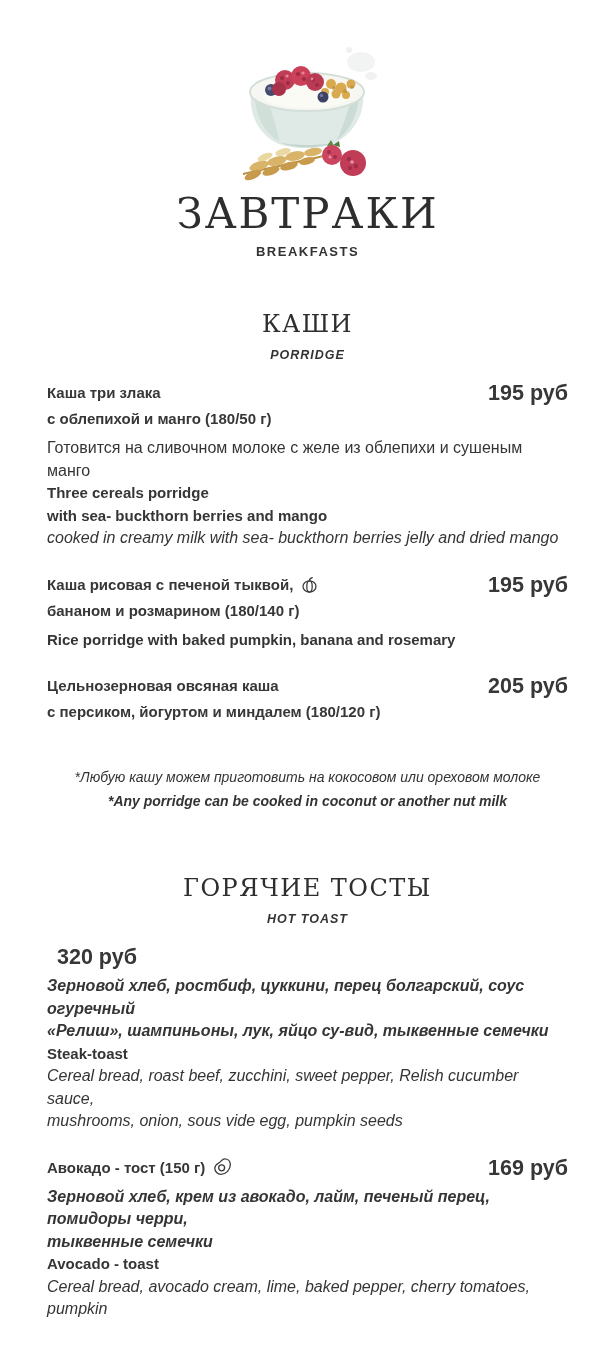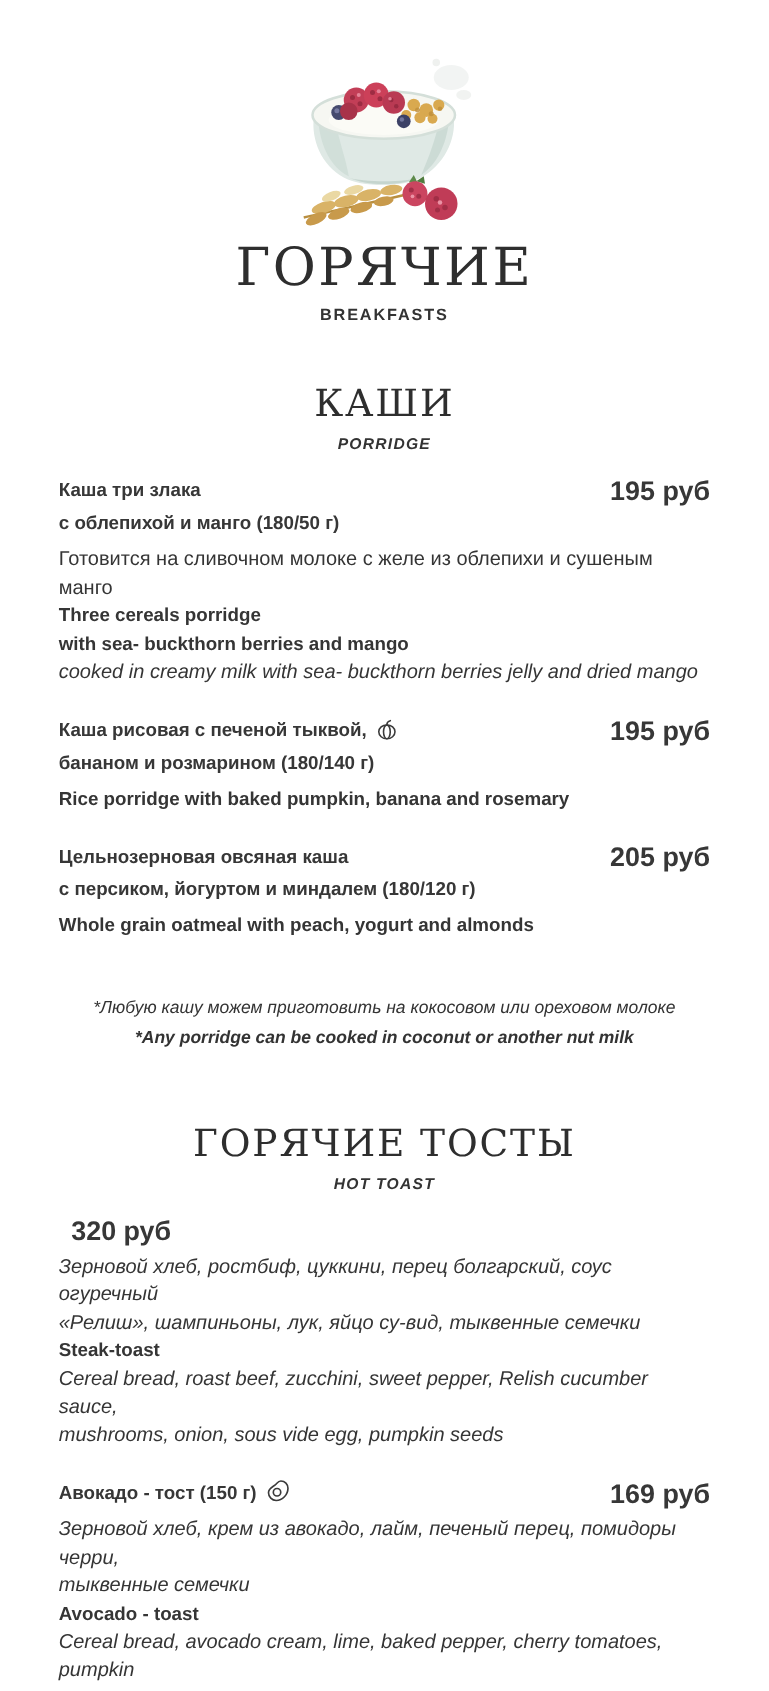--- a/index.html
+++ b/index.html
@@ -36,21 +36,21 @@
     font-weight: 700;
     letter-spacing: 1.5px;
     color: #333;
     margin-top: 4px;
   }
   .section { margin-top: 46px; }
   .section-2 { margin-top: 56px; }
   .section-title {
     text-align: center;
     font-family: "DejaVu Serif", serif;
-    font-size: 30px;
+    font-size: 24px;
     letter-spacing: 1.5px;
     color: #2e2e2e;
     line-height: 38px;
   }
   .section-subtitle {
     text-align: center;
     font-size: 12.5px;
     font-weight: 700;
     letter-spacing: 1px;
     color: #333;
@@ -82,21 +82,21 @@
   }
   .name-line .inline-icon {
     display: inline-block;
     vertical-align: -4px;
     margin-left: 7px;
     line-height: 0;
   }
   .item-desc { margin-top: 5px; }
   .line { line-height: 22.5px; }
   .line.ru    { font-size: 16px; font-weight: 400; font-style: normal; }
-  .line.ru-it { font-size: 16px; font-weight: 400; font-style: italic; }
+  .line.ru-it { font-size: 16px; font-weight: 700; font-style: italic; }
   .line.en-b  { font-size: 15px; font-weight: 700; font-style: normal; }
   .line.en-it { font-size: 16px; font-weight: 400; font-style: italic; }
   .note {
     margin-top: 40px;
     text-align: center;
     font-style: italic;
     font-size: 14px;
     line-height: 24px;
     color: #333;
   }
@@ -193,21 +193,21 @@
             <circle cx="131" cy="126" r="2"></circle>
         </g>
         <g fill="#ef9cae" opacity="0.9">
           <circle cx="111" cy="115" r="1.5"></circle>
             <circle cx="133" cy="120" r="1.8"></circle>
         </g>
       </g>
     </svg>
   </div>
 
-  <div class="page-title">ГОРЯЧИЕ</div>
+  <div class="page-title">ЗАВТРАКИ</div>
   <div class="page-subtitle">BREAKFASTS</div>
 
   <div class="section">
     <div class="section-title">КАШИ</div>
     <div class="section-subtitle">PORRIDGE</div>
 
     <div class="items">
 
       <div class="menu-item">
         <div class="item-head">
@@ -245,23 +245,20 @@
       </div>
 
       <div class="menu-item">
         <div class="item-head">
           <div class="item-name">
             <div class="name-line">Цельнозерновая овсяная каша</div>
             <div class="name-line">с персиком, йогуртом и миндалем (180/120 г)</div>
           </div>
           <div class="item-price">205 руб</div>
         </div>
-        <div class="item-desc">
-          <div class="line en-b">Whole grain oatmeal with peach, yogurt and almonds</div>
-        </div>
       </div>
     </div>
 
     <div class="note">
       <div class="note-ru">*Любую кашу можем приготовить на кокосовом или ореховом молоке</div>
       <div class="note-en">*Any porridge can be cooked in coconut or another nut milk</div>
     </div>
   </div>
 
   <div class="section section-2">

